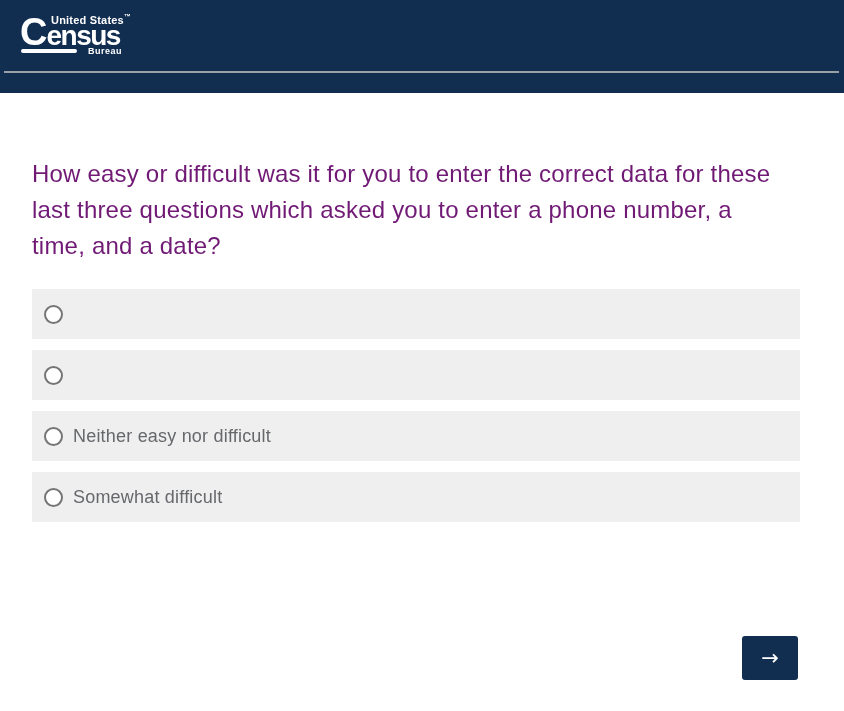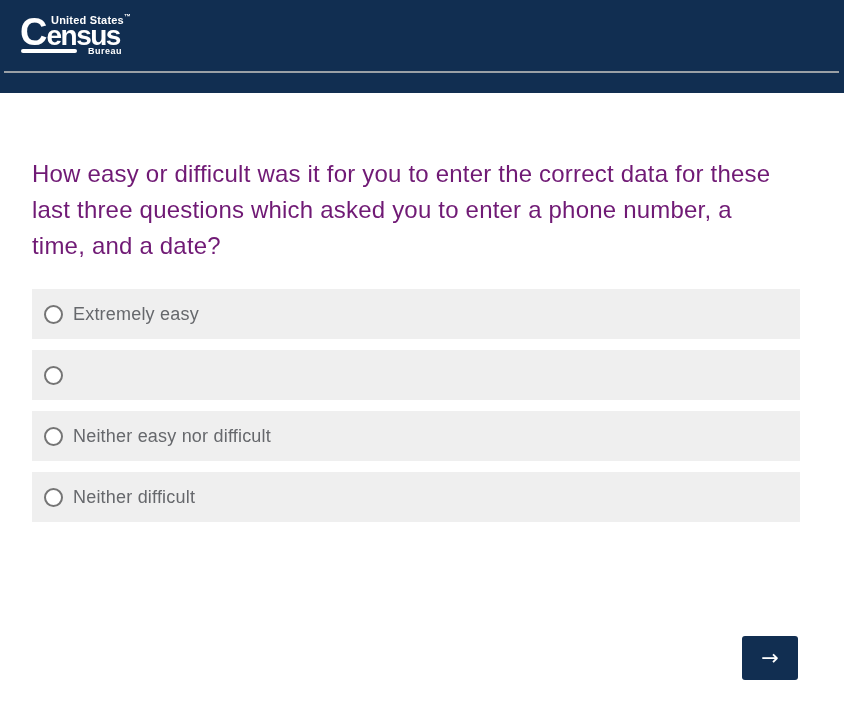--- a/index.html
+++ b/index.html
@@ -175,32 +175,31 @@
       </div>
     </div>
     <div class="header-divider"></div>
   </div>
 
   <div class="question">How easy or difficult was it for you to enter the correct data for these last three questions which asked you to enter a phone number, a time, and a date?</div>
 
   <div class="options">
     <div class="option-row">
       <span class="radio"></span>
-      <span class="option-label">Extremely easy</span>
     </div>
     <div class="option-row">
       <span class="radio"></span>
     </div>
     <div class="option-row">
       <span class="radio"></span>
       <span class="option-label">Neither easy nor difficult</span>
     </div>
     <div class="option-row">
       <span class="radio"></span>
-      <span class="option-label">Neither difficult</span>
+      <span class="option-label">Somewhat difficult</span>
     </div>
   </div>
 
   <button class="next-button">
     <span>→</span>
   </button>
 
 </div>
 
 </body></html>

